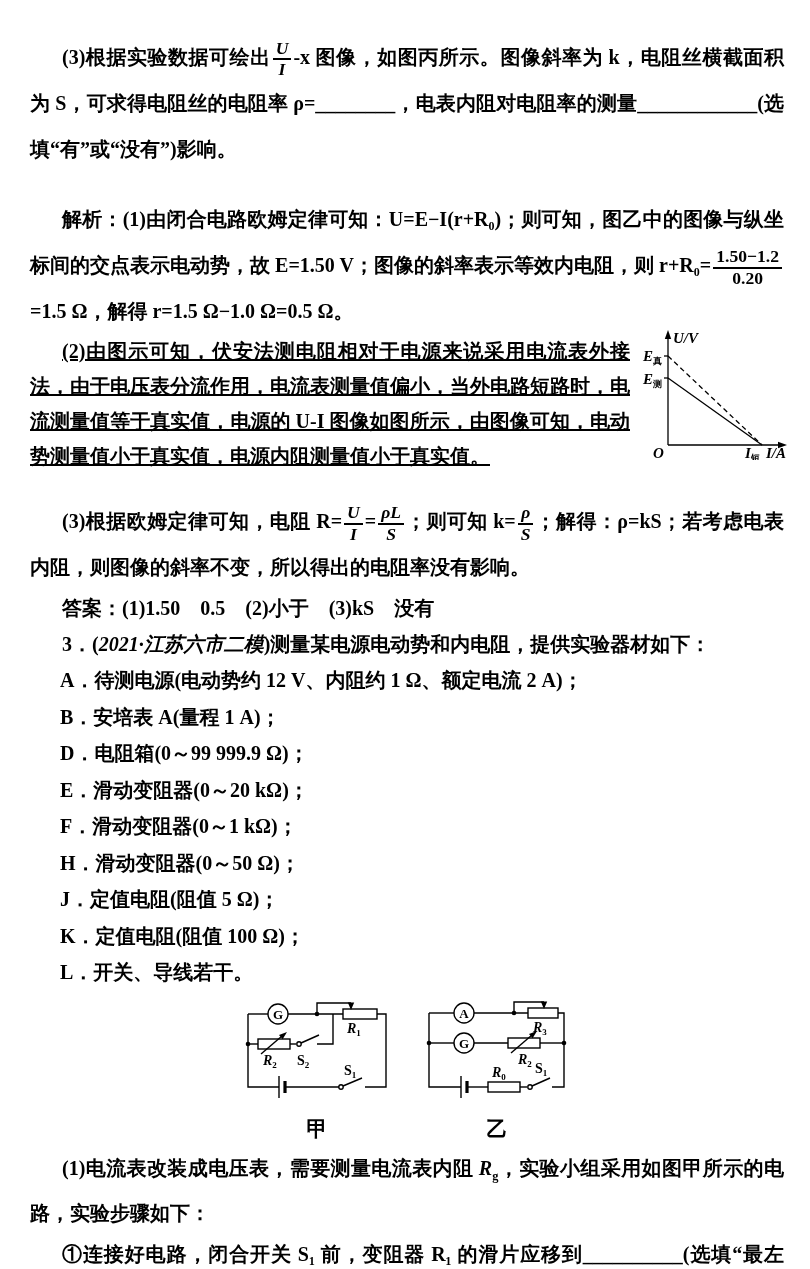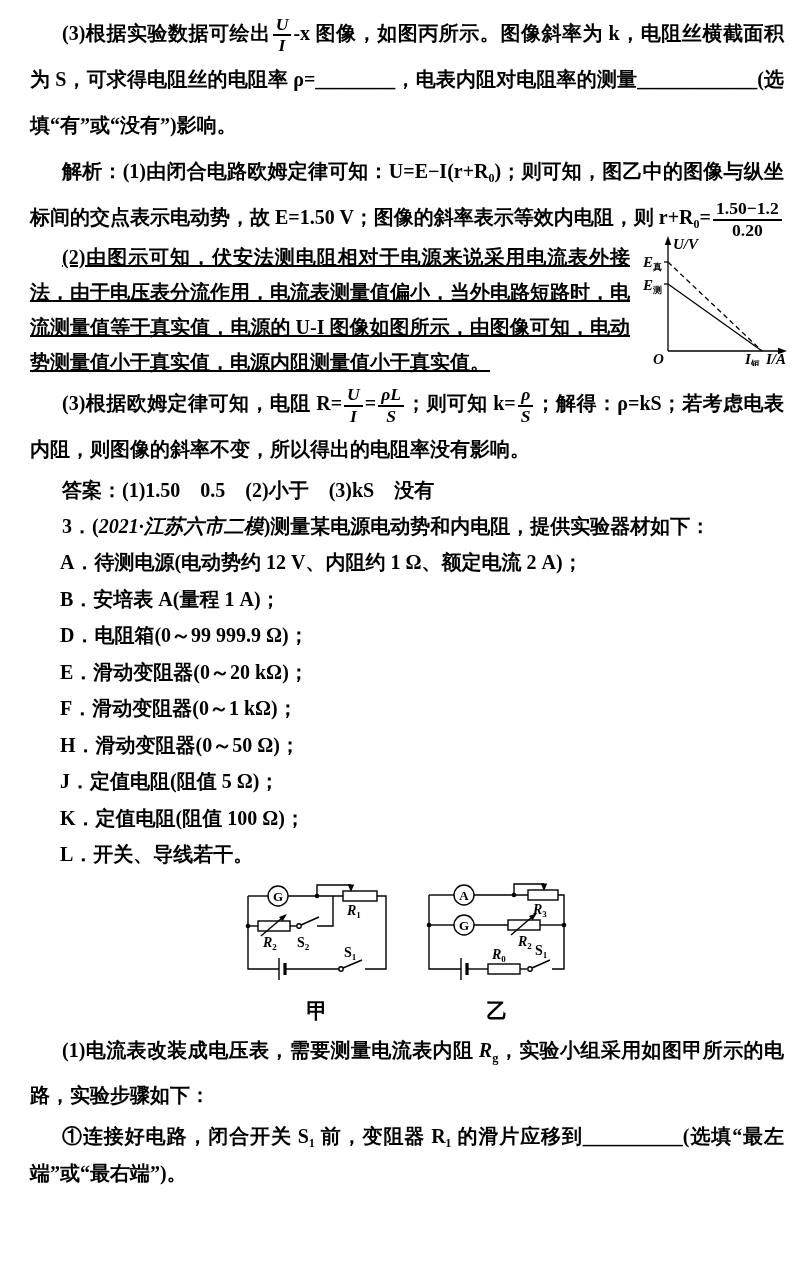--- a/index.html
+++ b/index.html
@@ -6,21 +6,21 @@
   .page{
     width:810px;height:1269px;box-sizing:border-box;
     padding:10px 26px 8px 30px;
     background:#fff;color:#000;
     font-family:"Liberation Serif","DejaVu Serif",serif;
     font-weight:bold;font-size:20px;text-align:justify;
     overflow:hidden;
   }
   p{margin:0;}
   .ind{text-indent:1.6em;}
-  .lh46{line-height:46px;}
+  .lh46{line-height:46px;margin-top:24px;}
   .lh35{line-height:35px;text-decoration:underline;}
   .lh36{line-height:36px;}
   .lh37{line-height:37px;}
   .items p{line-height:36.5px;margin-left:30px;text-indent:0;}
   .frac{
     display:inline-flex;flex-direction:column;align-items:center;
     vertical-align:middle;line-height:1.12;font-size:0.88em;
     text-indent:0;margin:0 2px;
   }
   .frac .num{border-bottom:2px solid #000;padding:0 3px;}
@@ -42,21 +42,21 @@
 <div class="page">
 
   <p class="ind lh46"><span>(3)根据实验数据可绘出</span><span class="frac it">
         <span class="num">U</span>
         <span class="den">I</span>
       </span><span>-x 图像，如图丙所示。图像斜率为 k，电阻丝横截面积为 S，可求得电阻丝的电阻率 ρ=________，电表内阻对电阻率的测量____________(选填“有”或“没有”)影响。</span></p>
 
   <p class="ind lh46"><span class="hei">解析：</span><span>(1)由闭合电路欧姆定律可知：U=E−I(r+R₀)；则可知，图乙中的图像与纵坐标间的交点表示电动势，故 E=1.50 V；图像的斜率表示等效内电阻，则 r+R₀=</span><span class="frac up">
         <span class="num">1.50−1.2</span>
         <span class="den">0.20</span>
-      </span></p>
+      </span><span>=1.5 Ω，解得 r=1.5 Ω−1.0 Ω=0.5 Ω。</span></p>
 
   <p class="ind lh35">
     <svg class="graphbox" viewBox="0 0 152 134" xmlns="http://www.w3.org/2000/svg">
       <g stroke="#000" stroke-width="1.3" fill="none">
         <path d="M28 119 V10"></path>
         <path d="M28 119 H141"></path>
         <path d="M28 30 L122 119" stroke-dasharray="5 3.5"></path>
         <path d="M28 52 L122 119"></path>
         <path d="M24 30 H28"></path>
         <path d="M24 52 H28"></path>

